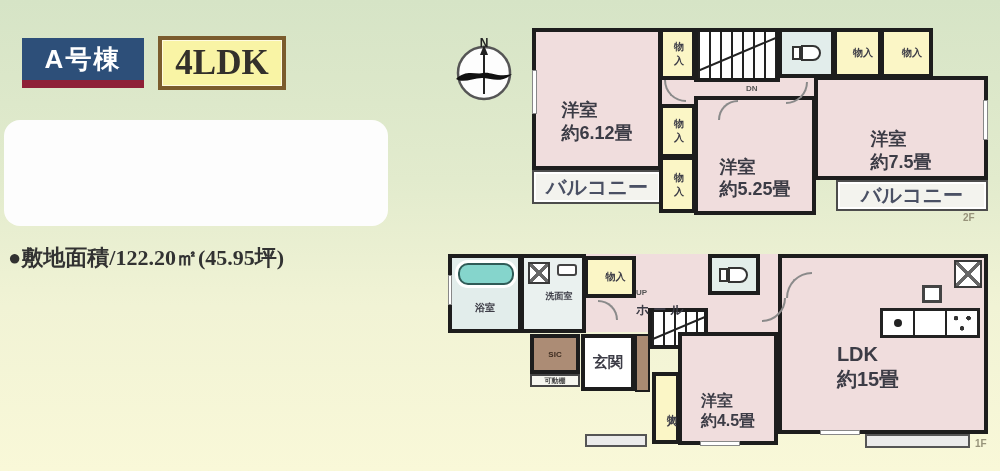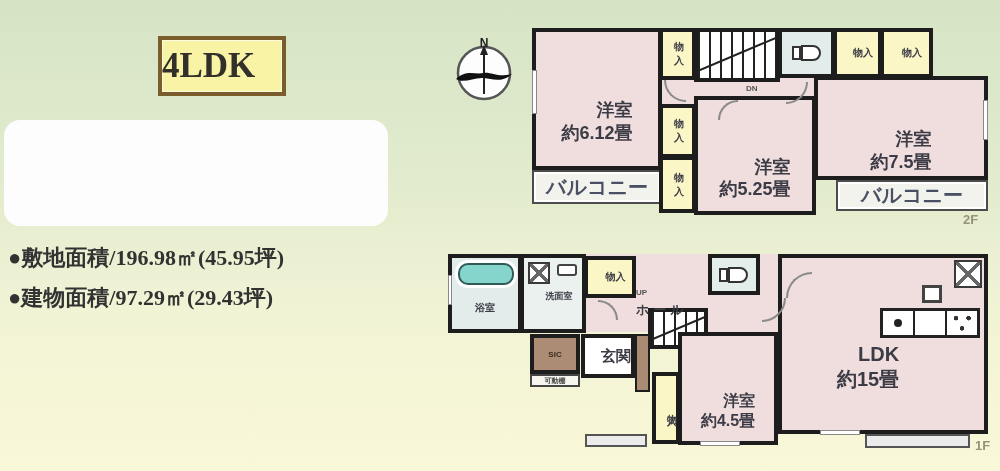--- a/index.html
+++ b/index.html
@@ -12,42 +12,42 @@
   }
   *{margin:0;padding:0;box-sizing:border-box;}
   body{width:1000px;height:471px;overflow:hidden;font-family:"Liberation Sans",sans-serif;}
   .canvas{position:relative;width:1000px;height:471px;
     background:linear-gradient(180deg,var(--bg-top) 0%,#e2ebcd 38%,#f1f3d5 65%,var(--bg-bot) 100%);}
   .abs{position:absolute;}
   
   .badge-a{left:22px;top:38px;width:122px;height:50px;background:var(--navy);
     border-bottom:8px solid var(--crimson);display:flex;align-items:center;justify-content:center;
     color:#fff;font-weight:bold;font-size:26px;letter-spacing:2px;}
-  .badge-4ldk{left:158px;top:36px;width:128px;height:60px;background:var(--badge-yellow);
+  .badge-4ldk{left:158px;top:36px;width:128px;height:54px;background:var(--badge-yellow);
     border:4px solid var(--badge-brown);box-shadow:inset 0 0 0 1px #fffbe0;
-    display:flex;align-items:center;
+    display:flex;align-items:center;justify-content:center;
     font-family:"Liberation Serif",serif;font-size:35px;font-weight:bold;color:#33302b;}
   .white-panel{left:4px;top:120px;width:384px;height:106px;background:#fdfdfd;border-radius:16px;}
   .details{left:8px;top:243px;width:430px;display:flex;flex-direction:column;gap:10px;
     font-family:"Liberation Serif",serif;font-size:22px;font-weight:600;color:#323232;}
   
   .compass{left:452px;top:36px;width:64px;height:68px;}
   
   .room{background:var(--pink);border:4px solid var(--wall);display:flex;align-items:center;justify-content:center;}
-  .room-label{white-space:pre-line;text-align:right;color:var(--lbl);font-weight:bold;line-height:1.25;margin-top:45px;}
+  .room-label{white-space:pre-line;text-align:left;color:var(--lbl);font-weight:bold;line-height:1.25;margin-top:45px;}
   .closet{background:var(--closet);border:4px solid var(--wall);display:flex;align-items:center;justify-content:center;
     font-size:10px;font-weight:bold;color:var(--lbl);padding-left:11px;}
   .wet{background:var(--wet);border:4px solid var(--wall);}
   .balcony{background:#f3f3ee;border:2px solid #4c4c4c;box-shadow:inset 0 0 0 2px #fff;
     display:flex;align-items:center;justify-content:center;font-size:20px;font-weight:bold;color:#4a5064;}
   .stairs{background:#fff repeating-linear-gradient(90deg,#222 0 2px,transparent 2px 11px);
     border:4px solid var(--wall);position:relative;overflow:hidden;}
   .stairs::after{content:"";position:absolute;left:-6%;top:46%;width:115%;border-top:2px solid #222;transform:rotate(-23deg);}
   .hallpatch{background:var(--pink);}
-  .floor-tag{font-size:13px;color:#97937a;font-weight:bold;}
+  .floor-tag{font-size:10px;color:#97937a;font-weight:bold;}
   .toilet-icon{width:30px;height:16px;position:relative;}
   .toilet-icon .tank{position:absolute;left:0;top:1px;width:9px;height:14px;background:#fff;border:2px solid #333;}
   .toilet-icon .bowl{position:absolute;left:9px;top:0;width:20px;height:16px;background:#fff;border:2px solid #333;border-radius:0 9px 9px 0;}
   .xbox{background:#fff;border:2px solid #3a3a3a;
     background-image:linear-gradient(45deg,transparent 44%,#666 44% 56%,transparent 56%),
                      linear-gradient(-45deg,transparent 44%,#666 44% 56%,transparent 56%);}
   .tub{background:var(--tub);border:2px solid #2f5b57;border-radius:10px;box-shadow:0 0 0 3px #fff;}
   .arc{border:2px solid #8a8a8a;background:transparent;}
   .arc.q1{border-width:2px 2px 0 0;border-radius:0 100% 0 0;}
   .arc.q2{border-width:2px 0 0 2px;border-radius:100% 0 0 0;}
@@ -68,29 +68,31 @@
     font-size:8px;font-weight:bold;color:#3d2c20;}
   .shelf{background:#f6f6ef;border:2px solid #444;display:flex;align-items:center;justify-content:center;
     font-size:7px;color:#444;font-weight:bold;}
   .strip{background:#a98a72;border:2px solid var(--wall);}
 </style>
 </head>
 <body>
 
 <div class="canvas">
 
+  <div class="abs badge-a">
+    <span>A号棟</span>
+  </div>
   <div class="abs badge-4ldk">
     <span>4LDK</span>
   </div>
 
   <div class="abs white-panel"></div>
 
   <div class="abs details">
-    <div>●敷地面積/196.98㎡(45.95坪)</div>
-    <div>●建物面積/97.29㎡(29.43坪)</div>
+    <div>●敷地面積/122.20㎡(45.95坪)</div>
   </div>
 
   <div class="abs compass">
     <svg width="64" height="68" viewBox="0 0 64 68">
       <circle cx="32" cy="37" r="26" fill="#fdfdfd" stroke="#555" stroke-width="2.5"></circle>
       <line x1="32" y1="13" x2="32" y2="58" stroke="#222" stroke-width="2"></line>
       <polygon points="32,9 28,19 36,19" fill="#222"></polygon>
       <path d="M4 43 C14 33 24 39 31 37 C38 35 46 42 60 38 C50 47 40 43 32 42 C22 41 12 48 4 43 Z" fill="#111"></path>
       <text x="32" y="11" text-anchor="middle" font-size="12" font-weight="bold" fill="#222">N</text>
     </svg>
@@ -180,21 +182,21 @@
 
   <div class="abs" style="left:636px;top:301px;font-size:13px;font-weight:bold;letter-spacing:4px;color:var(--lbl);">ホール</div>
 
   <div class="abs sicbox" style="left:530px;top:334px;width:50px;height:40px;">
     <span>SIC</span>
   </div>
   <div class="abs shelf" style="left:530px;top:374px;width:50px;height:13px;">
     <span>可動棚</span>
   </div>
 
-  <div class="abs" style="left:581px;top:334px;width:54px;height:44px;background:#fff;border:4px solid var(--wall);display:flex;align-items:center;justify-content:flex-end;">
+  <div class="abs" style="left:581px;top:334px;width:54px;height:57px;background:#fff;border:4px solid var(--wall);display:flex;align-items:center;justify-content:center;">
     <span style="font-size:15px;font-weight:bold;color:var(--lbl);">玄関</span>
   </div>
   <div class="abs strip" style="left:635px;top:334px;width:15px;height:58px;"></div>
 
   <div class="abs step" style="left:585px;top:434px;width:62px;height:13px;"></div>
 
   <div class="abs closet" style="left:652px;top:372px;width:28px;height:72px;">
     <span class="vtext" style="font-size:10px;">物入</span>
   </div>
 

